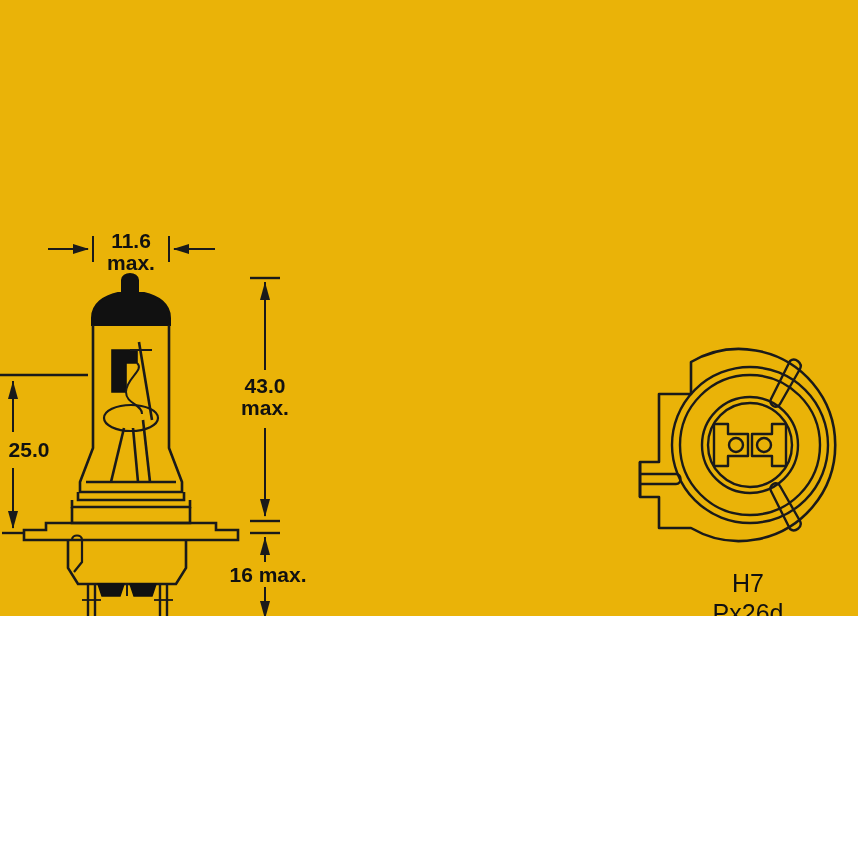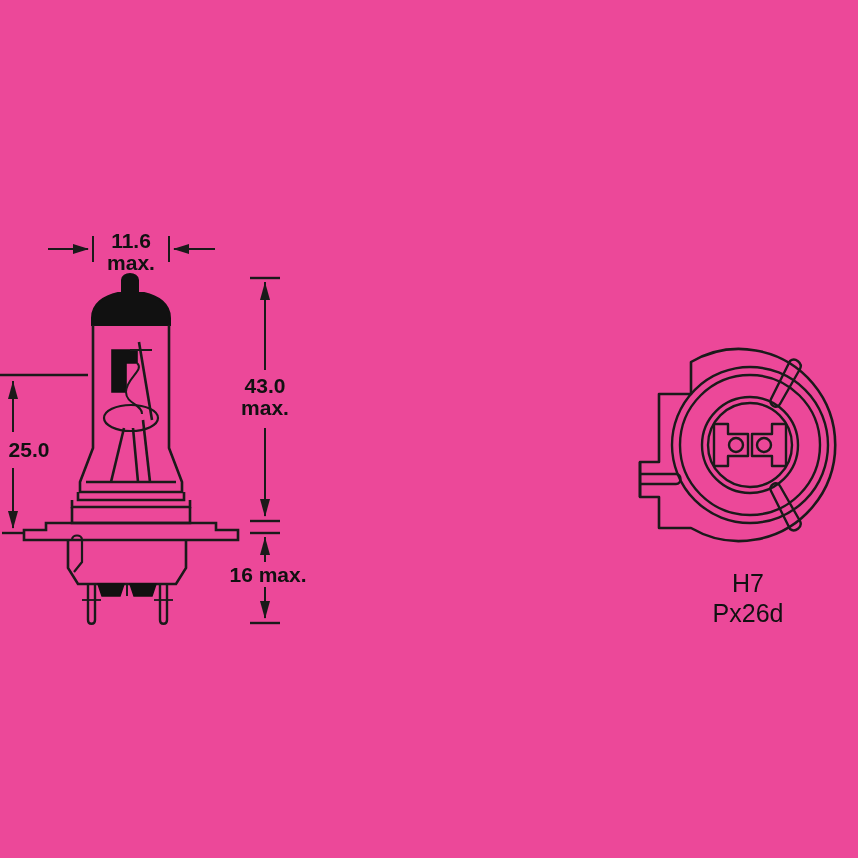--- a/index.html
+++ b/index.html
@@ -3,22 +3,22 @@
 <meta charset="utf-8">
 <style>
   html, body {
     margin: 0;
     padding: 0;
     background: #ffffff;
   }
   #page {
     position: relative;
     width: 858px;
-    height: 858px;
-    background: #ec4899;
+    height: 616px;
+    background: #eab308;
     overflow: hidden;
     font-family: "Liberation Sans", sans-serif;
   }
   #drawing {
     position: absolute;
     left: 0;
     top: 0;
     width: 858px;
     height: 858px;
   }

